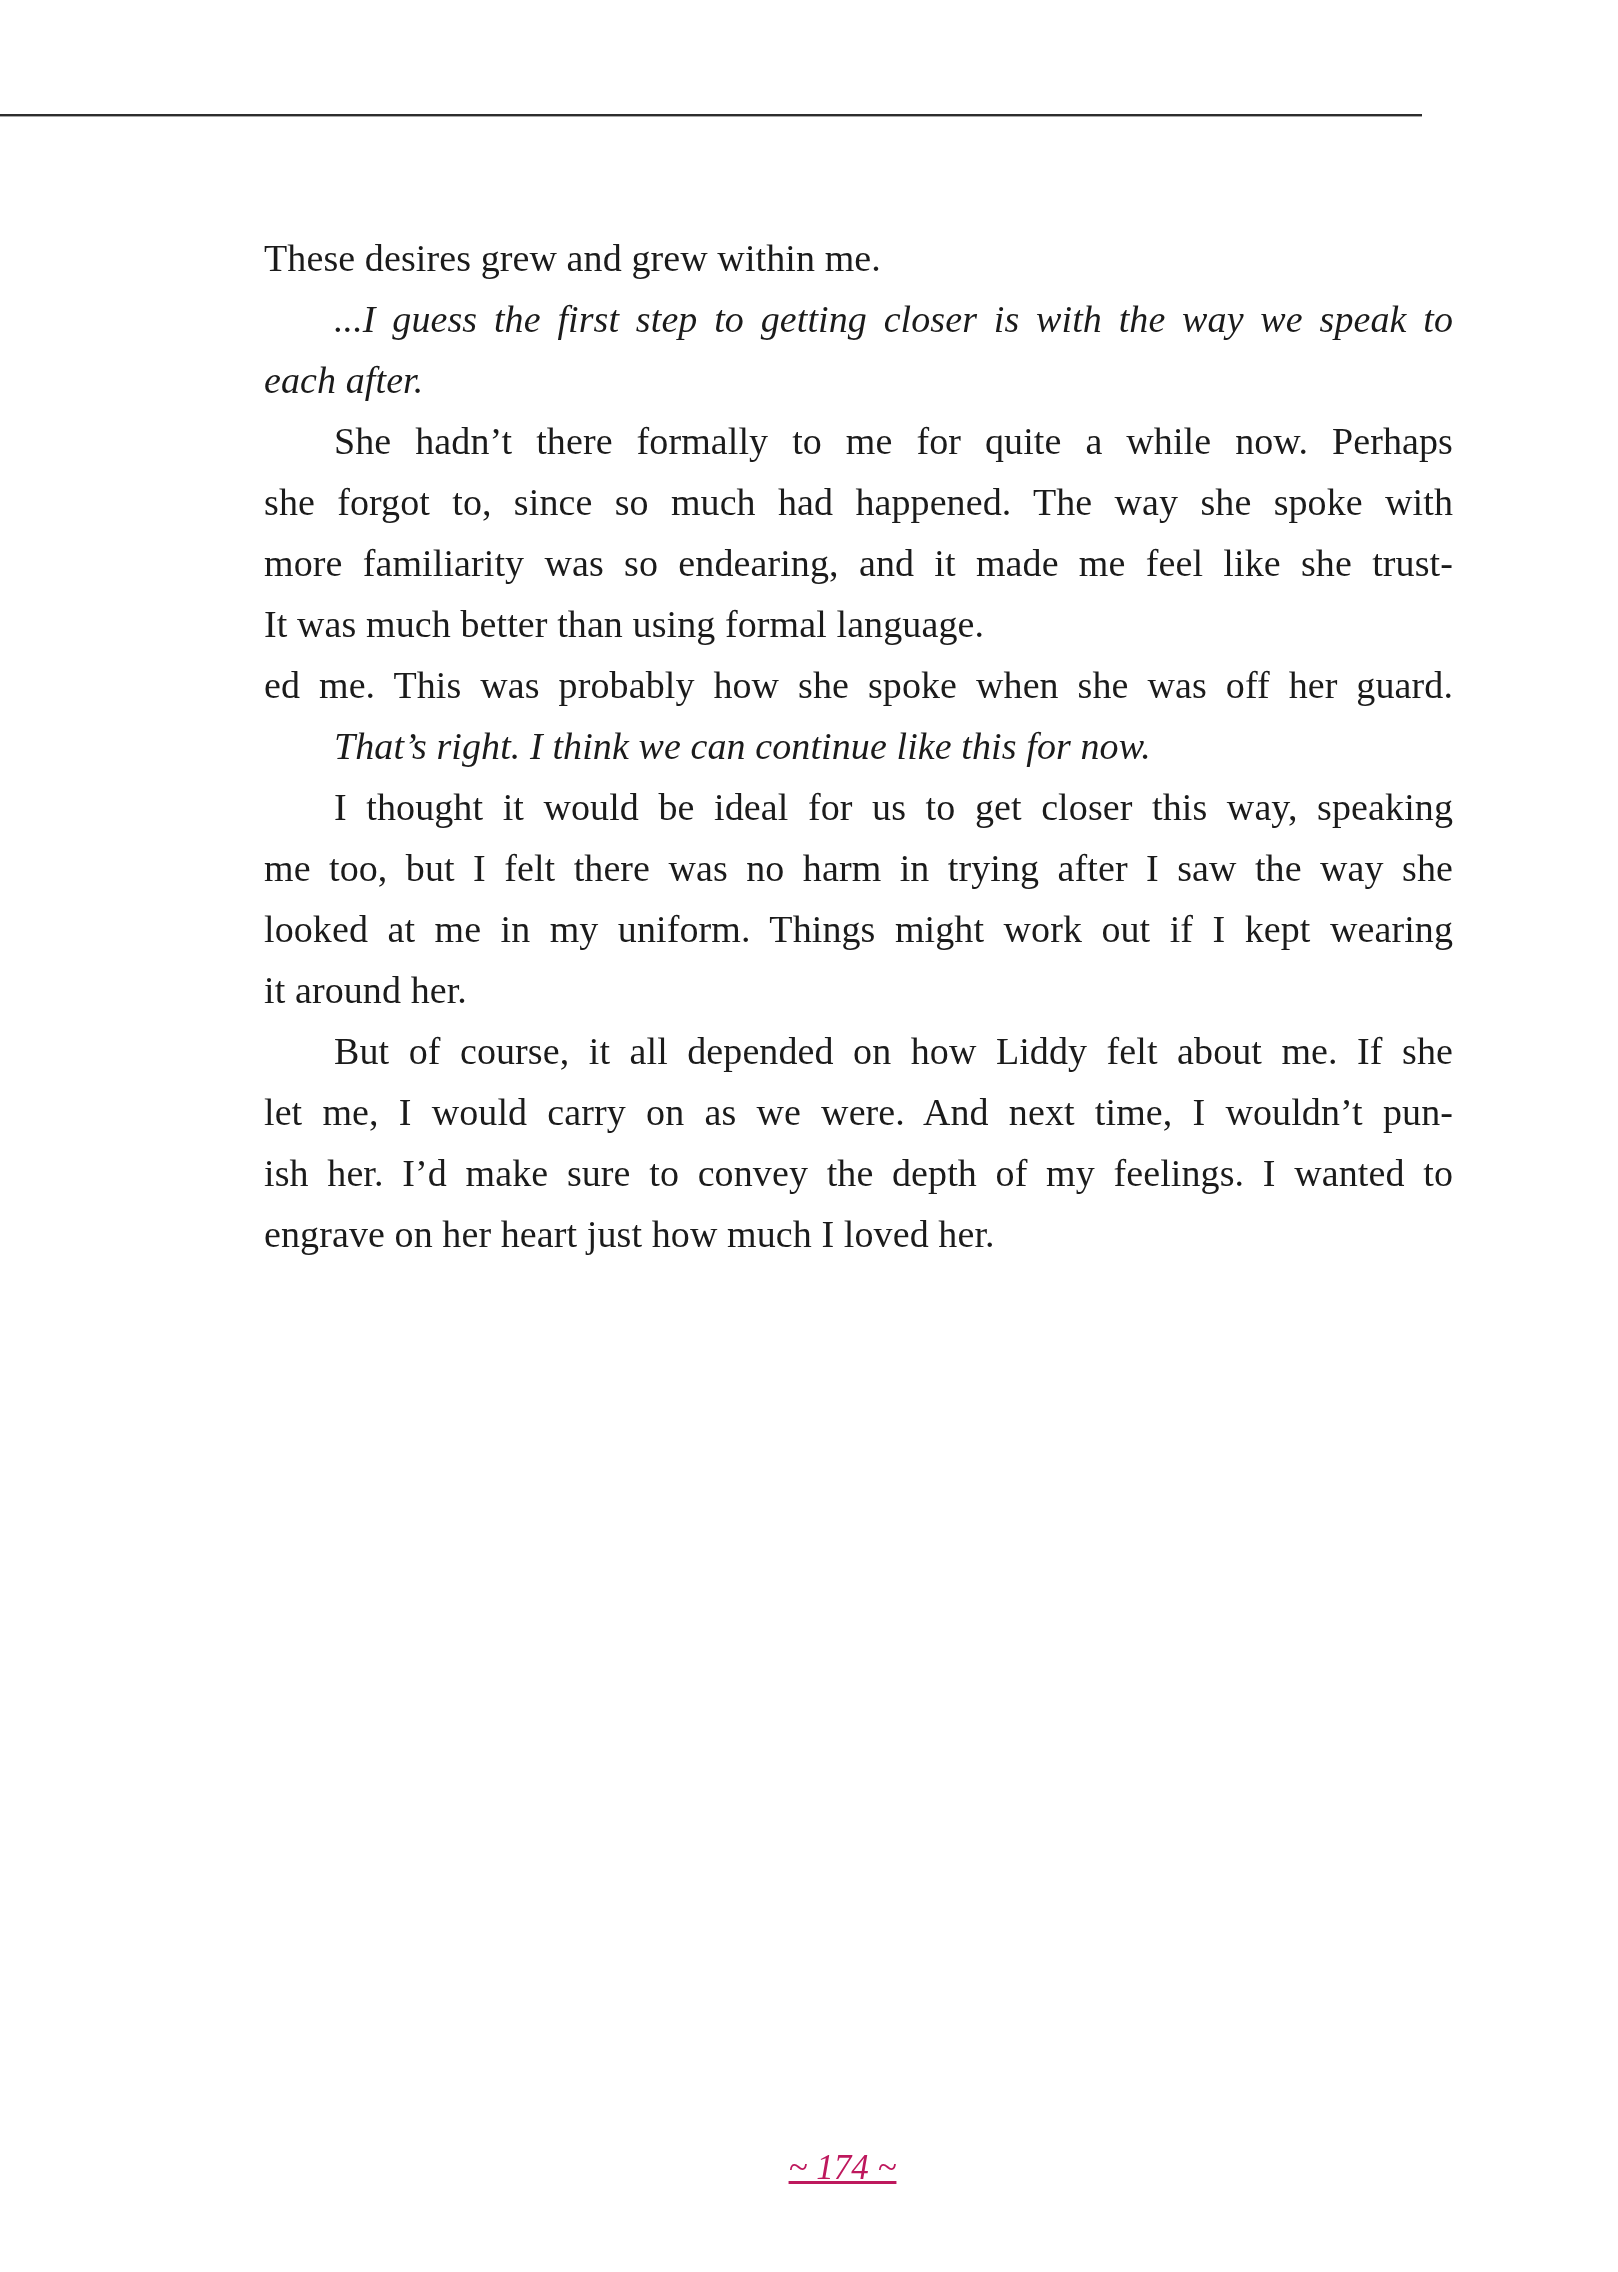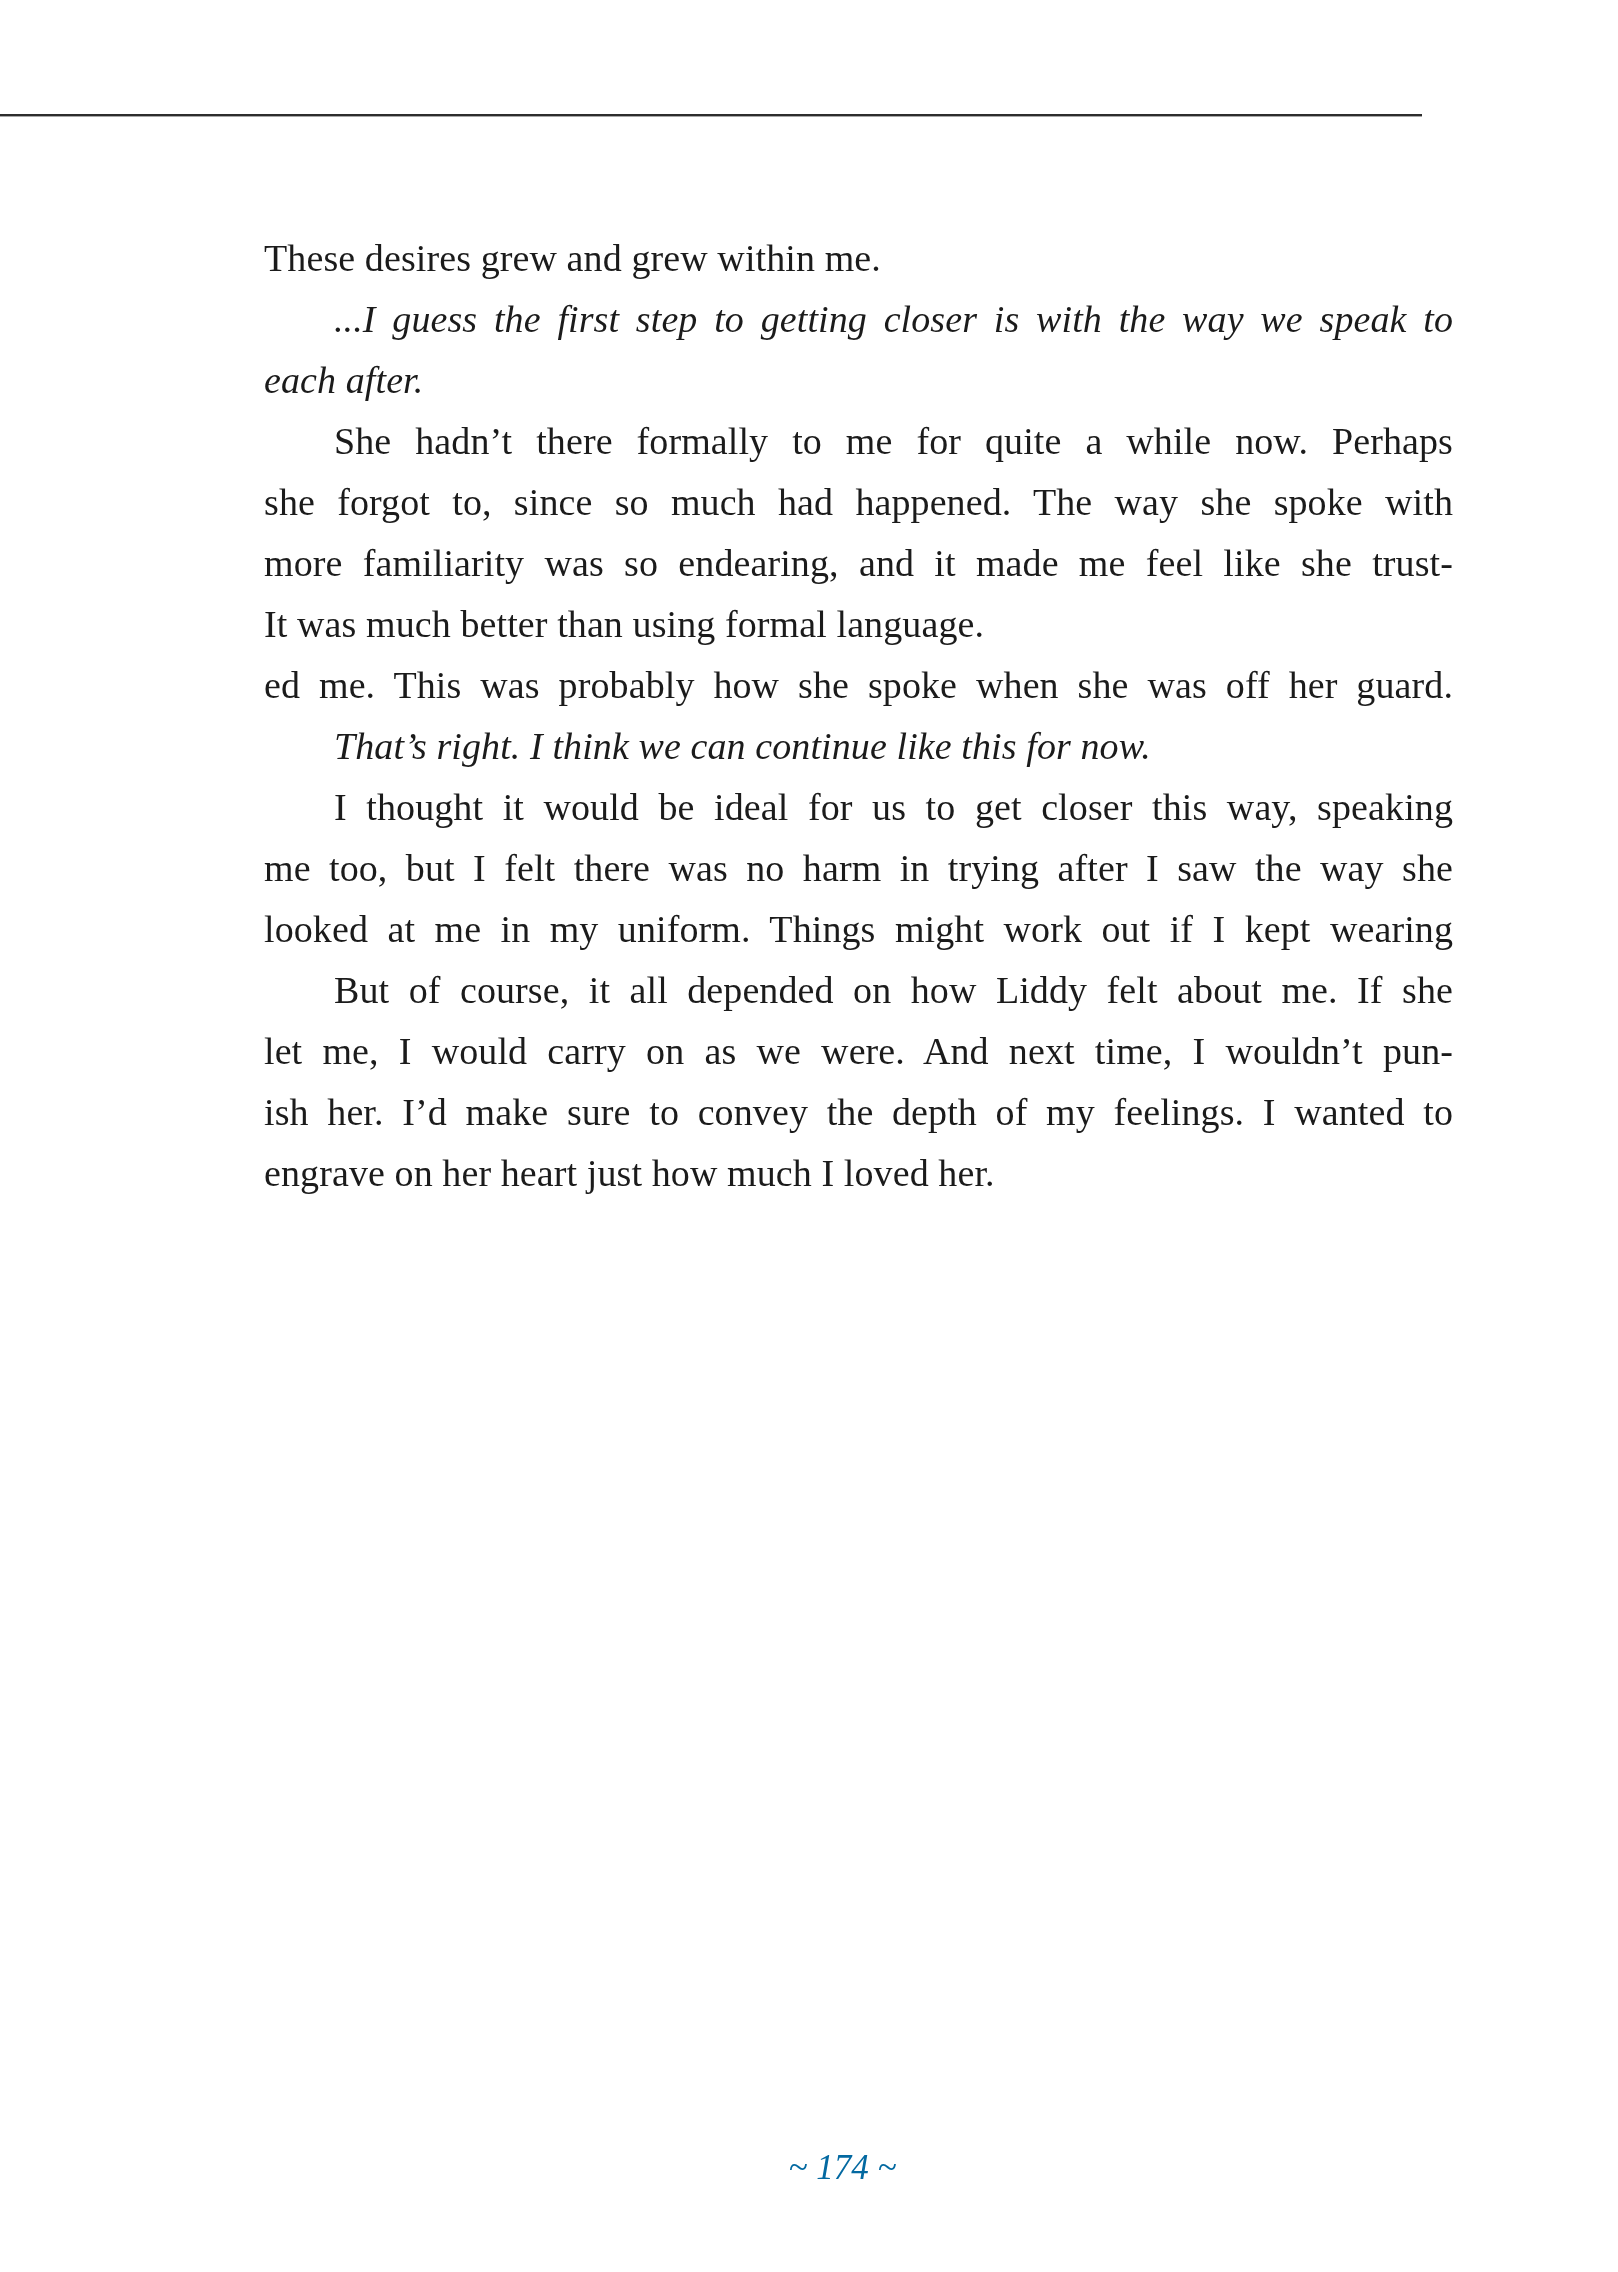--- a/index.html
+++ b/index.html
@@ -49,41 +49,43 @@
   }
   .page-number {
     position: absolute;
     left: 248px;
     top: 2148px;
     width: 1189px;
     text-align: center;
     font-style: italic;
     font-size: 35px;
     line-height: 40px;
-    color: #0369a1;
+    color: #be185d;
+    text-decoration: underline;
   }
 </style>
 </head>
 <body>
 
 <div>
   <div class="header-rule"></div>
   <div class="text-block" id="text-block">
       <div class="line regular last">These desires grew and grew within me.</div>
       <div class="line italic indent">...I guess the first step to getting closer is with the way we speak to</div>
       <div class="line italic last">each after.</div>
       <div class="line regular indent">She hadn’t there formally to me for quite a while now. Perhaps</div>
       <div class="line regular">she forgot to, since so much had happened. The way she spoke with</div>
       <div class="line regular">more familiarity was so endearing, and it made me feel like she trust-</div>
       <div class="line regular last">It was much better than using formal language.</div>
       <div class="line regular">ed me. This was probably how she spoke when she was off her guard.</div>
       <div class="line italic last indent">That’s right. I think we can continue like this for now.</div>
       <div class="line regular indent">I thought it would be ideal for us to get closer this way, speaking</div>
       <div class="line regular">me too, but I felt there was no harm in trying after I saw the way she</div>
       <div class="line regular">looked at me in my uniform. Things might work out if I kept wearing</div>
+      <div class="line regular last">it around her.</div>
       <div class="line regular indent">But of course, it all depended on how Liddy felt about me. If she</div>
       <div class="line regular">let me, I would carry on as we were. And next time, I wouldn’t pun-</div>
       <div class="line regular">ish her. I’d make sure to convey the depth of my feelings. I wanted to</div>
       <div class="line regular last">engrave on her heart just how much I loved her.</div>
     </div>
   <div class="page-number">~ 174 ~</div>
 </div>
 
 
 </body></html>

